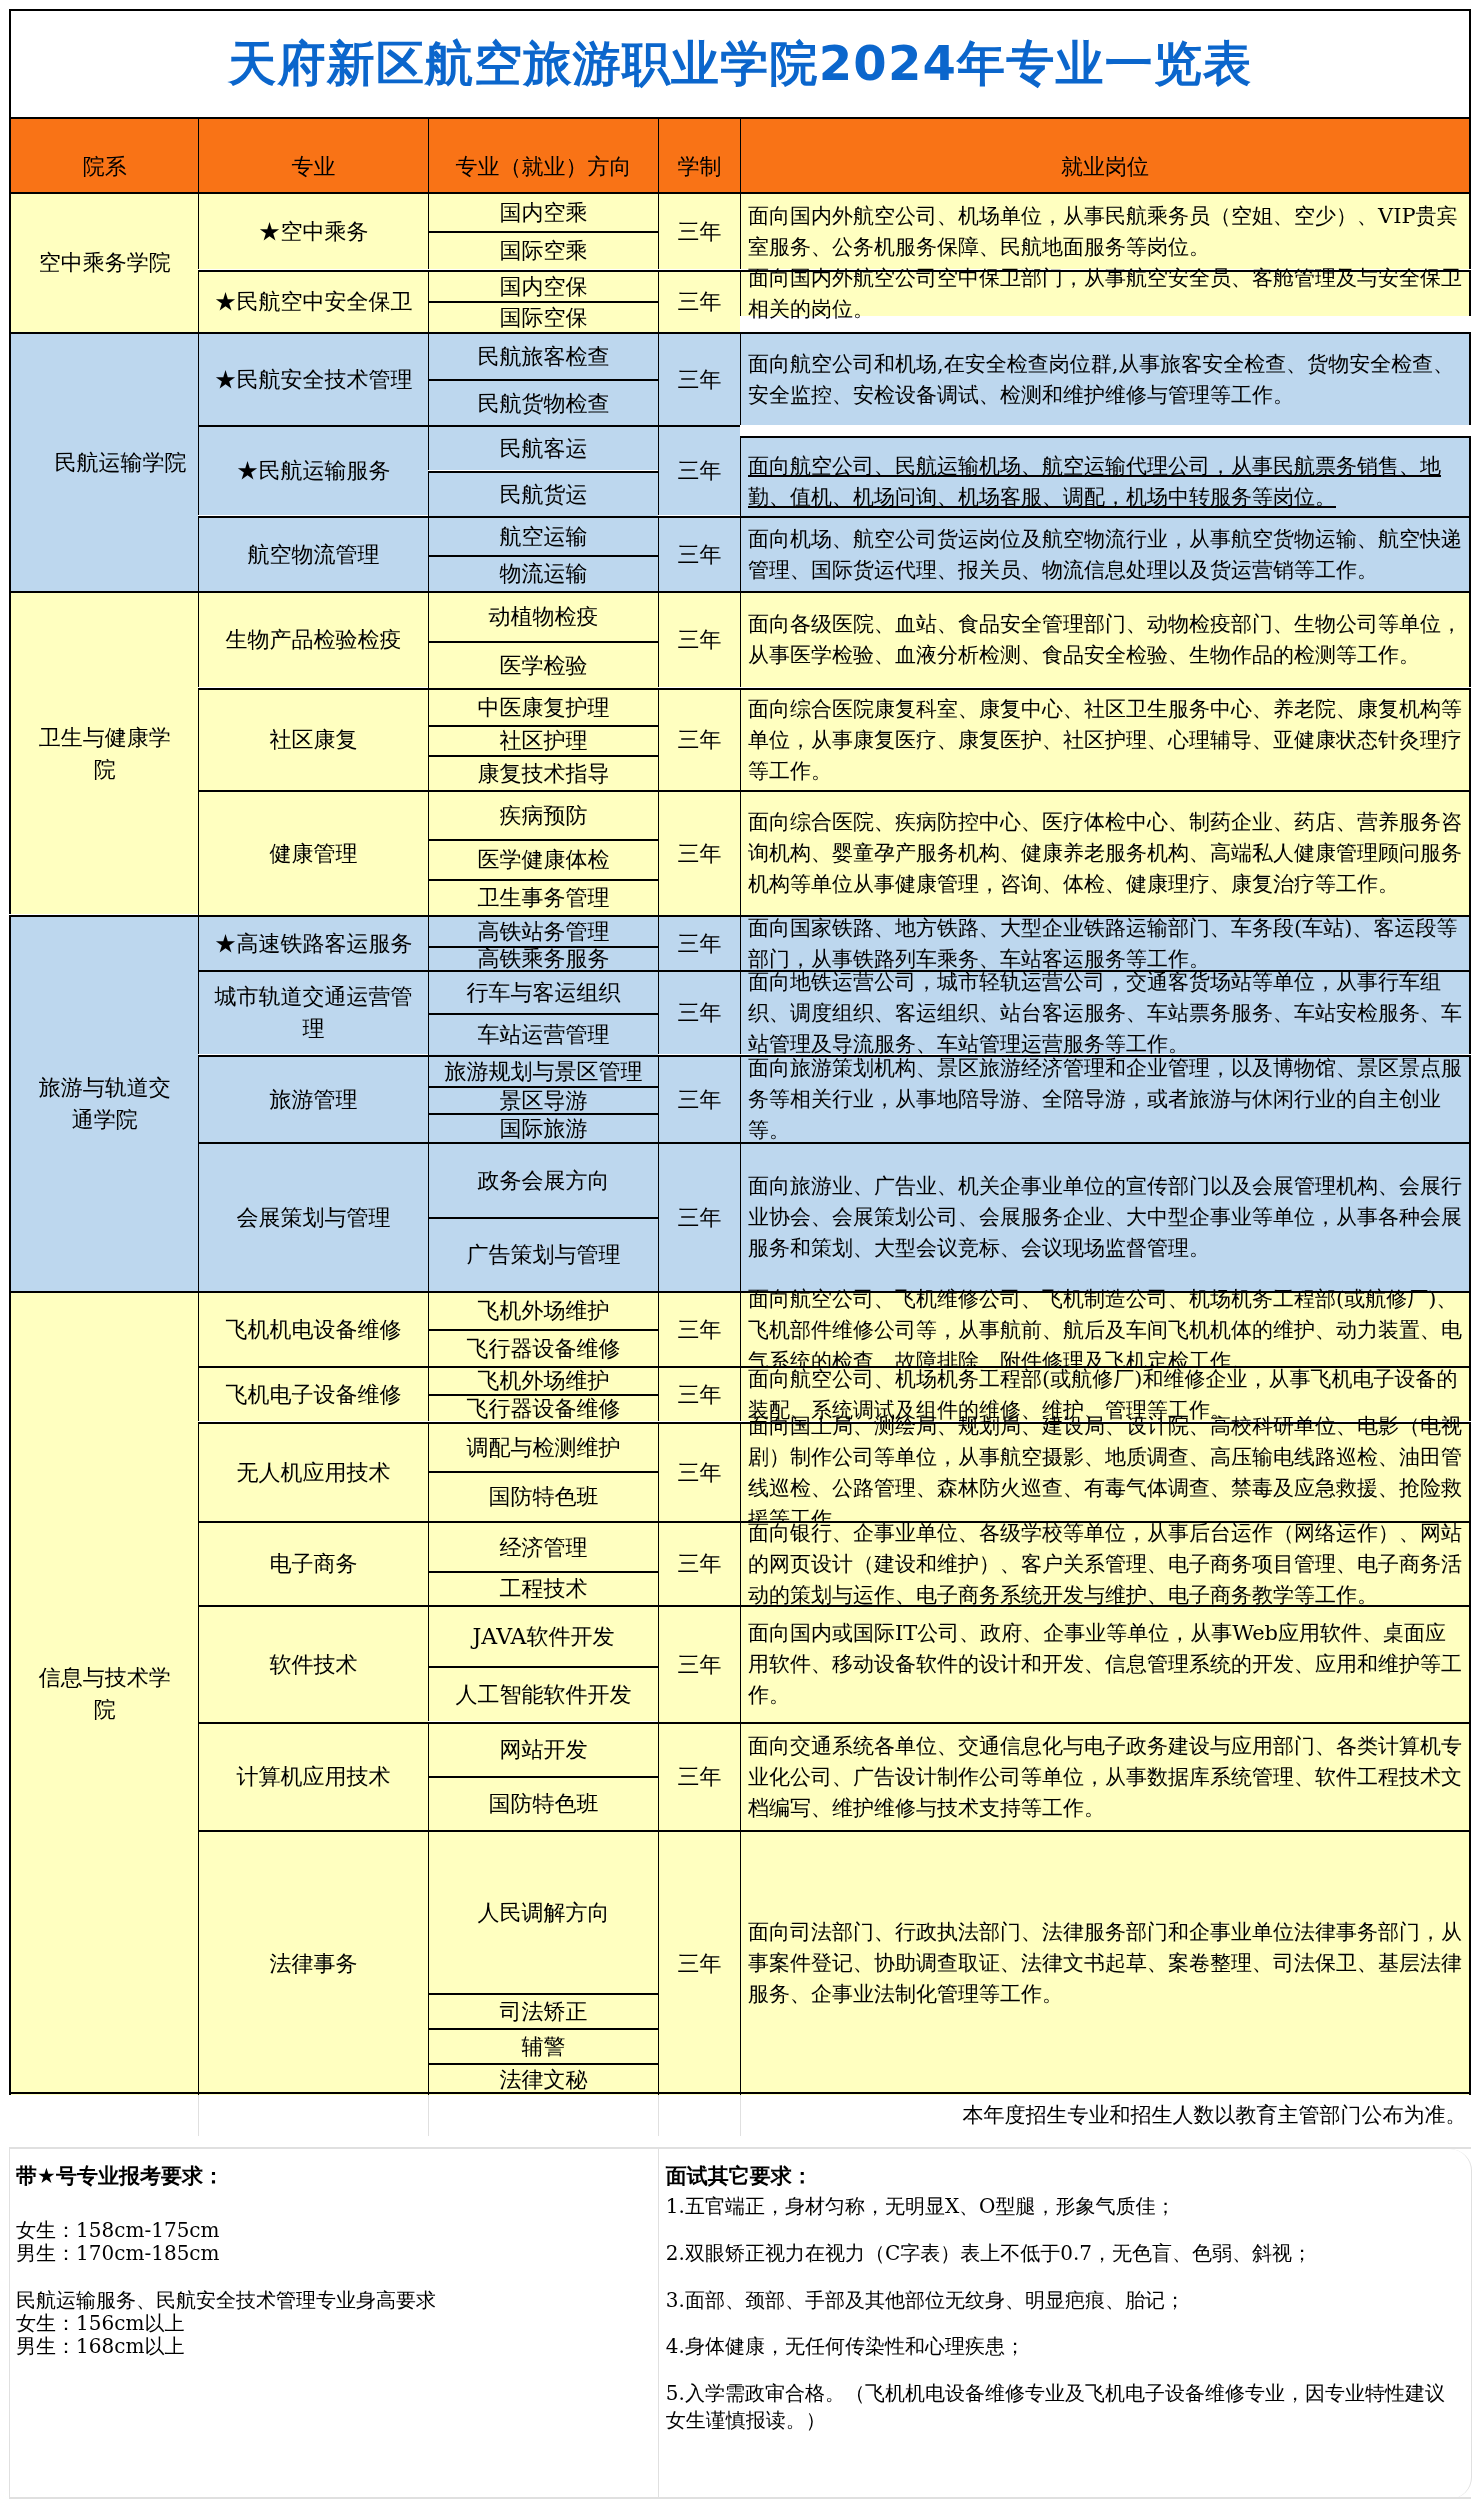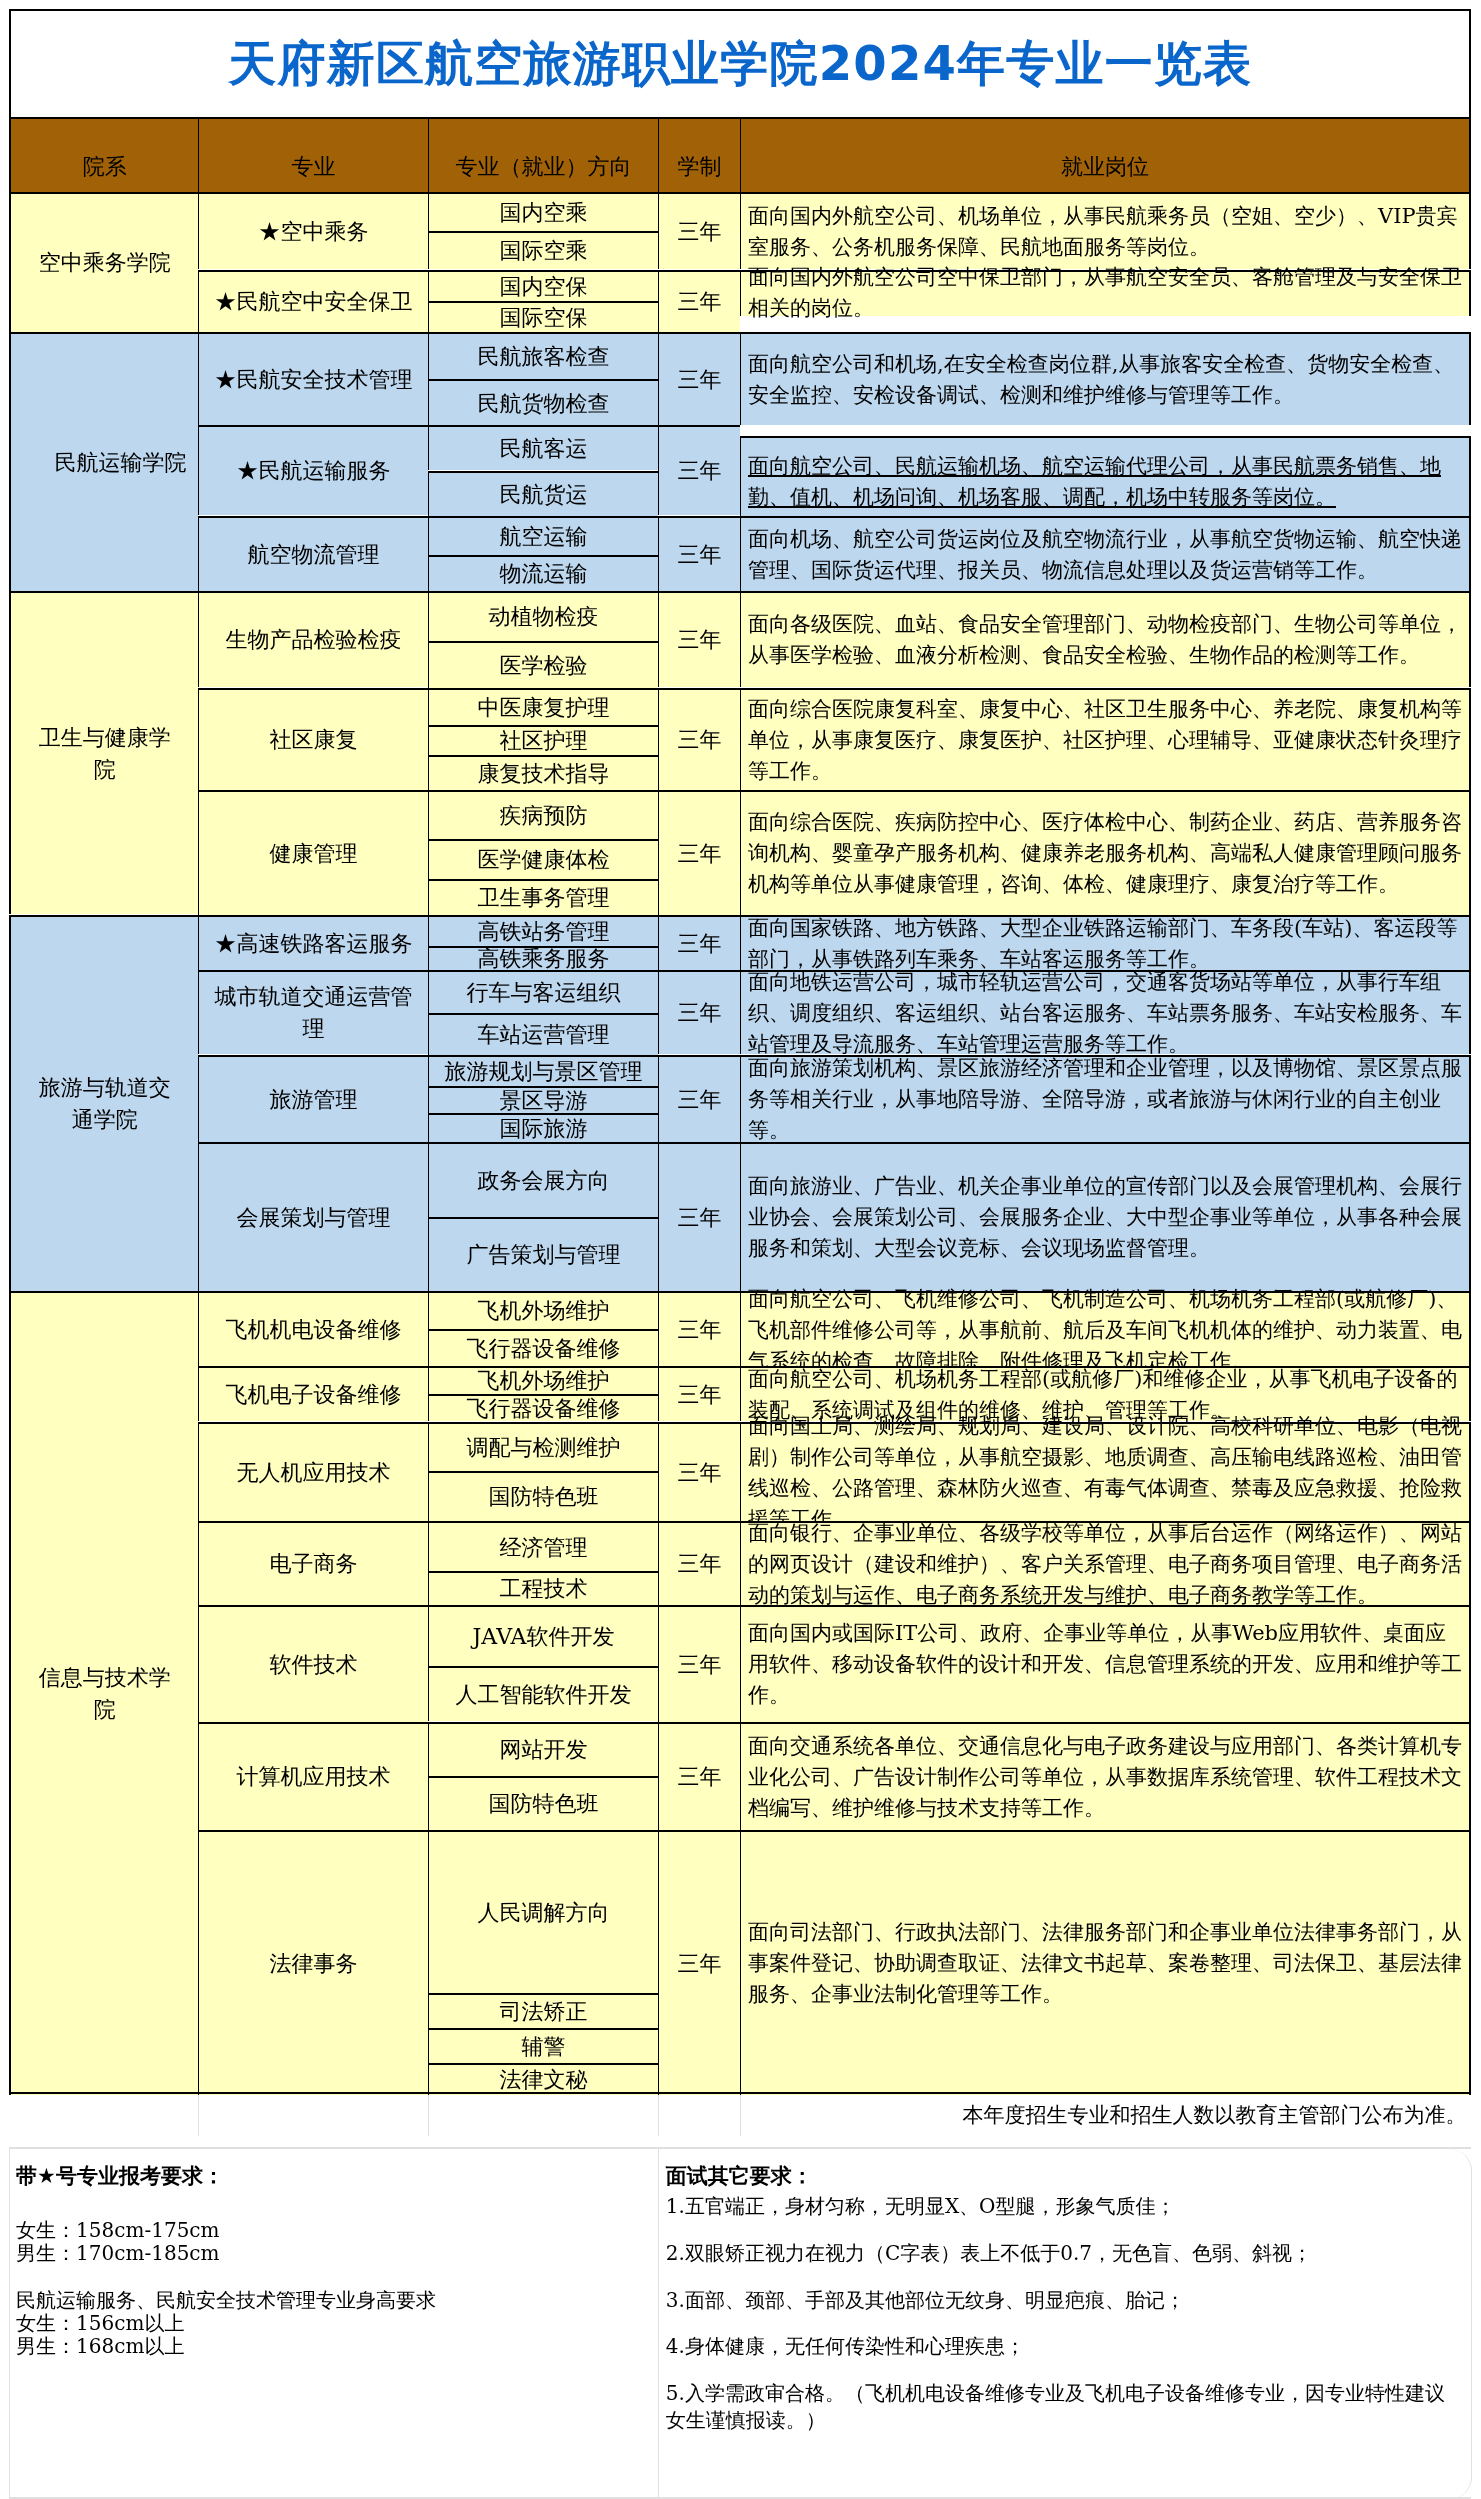--- a/index.html
+++ b/index.html
@@ -2,21 +2,21 @@
 <html style="font-size:9.3px"><head>
 <meta charset="utf-8">
 <style>
   html, body { margin: 0; padding: 0; background: #ffffff; }
   body { width: 1481px; height: 2500px; position: relative; overflow: hidden;
          font-family: "DejaVu Serif", "Liberation Serif", serif; color: #000; }
   .abs { position: absolute; box-sizing: border-box; }
   .title-box { left: 9.3px; top: 8.7px; width: 1462px; height: 108px; border: 2.3px solid #000; border-bottom: none; background: #fff;
                display: flex; align-items: center; justify-content: center; }
   .title-text { font-family: "DejaVu Sans", "Liberation Sans", sans-serif; font-weight: bold; font-size: 48px; color: #0b66cc; letter-spacing: 1.2px; }
-  .hdr { top: 117px; height: 100px; background: #a16207; border-top: 2.3px solid #000; border-bottom: 2.3px solid #000;
+  .hdr { top: 117px; height: 100px; background: #f97316; border-top: 2.3px solid #000; border-bottom: 2.3px solid #000;
          display: flex; align-items: center; justify-content: center; font-size: 22px; }
   .cell { display: flex; align-items: center; justify-content: center; text-align: center; font-size: 22px; line-height: 1.45; }
   .yellow { background: #ffffc0; }
   .blue { background: #bdd7ee; }
   .desc { justify-content: flex-start; text-align: left; padding: 0 5.8px 0 7px; font-size: 21px; line-height: 31px; }
   .bl { border-left: 1.7px solid #000; }
   .br { border-right: 2.3px solid #000; }
   .bt { border-top: 2.3px solid #000; }
   .grid-line { background: #e0e0e0; }
   .note-bold { font-family: "DejaVu Sans", "Liberation Sans", sans-serif; font-weight: bold; font-size: 21px; }
@@ -41,21 +41,21 @@
     </div>
     <div class="abs cell bt bl yellow" style="left: 198px; top: 192px; width: 230px; height: 77px; padding: 0px 9.3px;">★空中乘务</div>
     <div class="abs cell bl yellow bt" style="left: 428px; top: 192px; width: 230px; height: 39px;">国内空乘</div>
     <div class="abs cell bl yellow" style="left: 428px; top: 231px; width: 230px; height: 38px; border-top: 2.3px solid rgb(0, 0, 0);">国际空乘</div>
     <div class="abs cell bt bl yellow" style="left: 658px; top: 192px; width: 82px; height: 77px;">三年</div>
     <div class="abs cell desc bt bl br yellow" style="left: 740px; top: 192px; width: 731px; height: 77px;">面向国内外航空公司、机场单位，从事民航乘务员（空姐、空少）、VIP贵宾室服务、公务机服务保障、民航地面服务等岗位。</div>
     <div class="abs cell bt bl yellow" style="left: 198px; top: 270px; width: 230px; height: 62px; padding: 0px 9.3px;">★民航空中安全保卫</div>
     <div class="abs cell bl yellow bt" style="left: 428px; top: 270px; width: 230px; height: 31px;">国内空保</div>
     <div class="abs cell bl yellow" style="left: 428px; top: 301px; width: 230px; height: 31px; border-top: 2.3px solid rgb(0, 0, 0);">国际空保</div>
     <div class="abs cell bt bl yellow" style="left: 658px; top: 270px; width: 82px; height: 62px;">三年</div>
-    <div class="abs cell desc bt bl br yellow" style="left: 740px; top: 270px; width: 731px; height: 46px; font-family: Liberation Mono, monospace;">面向国内外航空公司空中保卫部门，从事航空安全员、客舱管理及与安全保卫相关的岗位。</div>
+    <div class="abs cell desc bt bl br yellow" style="left: 740px; top: 270px; width: 731px; height: 46px;">面向国内外航空公司空中保卫部门，从事航空安全员、客舱管理及与安全保卫相关的岗位。</div>
     <div class="abs cell bt blue" style="left: 9.3px; top: 332px; width: 189px; height: 259px; border-left: 2.3px solid rgb(0, 0, 0); padding: 0px 11.7px; justify-content: flex-end;">
       <span style="max-width: 151px;">民航运输学院</span>
     </div>
     <div class="abs cell bt bl blue" style="left: 198px; top: 332px; width: 230px; height: 93px; padding: 0px 9.3px;">★民航安全技术管理</div>
     <div class="abs cell bl blue bt" style="left: 428px; top: 332px; width: 230px; height: 47px;">民航旅客检查</div>
     <div class="abs cell bl blue" style="left: 428px; top: 379px; width: 230px; height: 47px; border-top: 2.3px solid rgb(0, 0, 0);">民航货物检查</div>
     <div class="abs cell bt bl blue" style="left: 658px; top: 332px; width: 82px; height: 93px;">三年</div>
     <div class="abs cell desc bt bl br blue" style="left: 740px; top: 332px; width: 731px; height: 93px;">面向航空公司和机场,在安全检查岗位群,从事旅客安全检查、货物安全检查、安全监控、安检设备调试、检测和维护维修与管理等工作。</div>
     <div class="abs cell bt bl blue" style="left: 198px; top: 425px; width: 230px; height: 90px; padding: 0px 9.3px;">★民航运输服务</div>
     <div class="abs cell bl blue bt" style="left: 428px; top: 425px; width: 230px; height: 45px;">民航客运</div>

